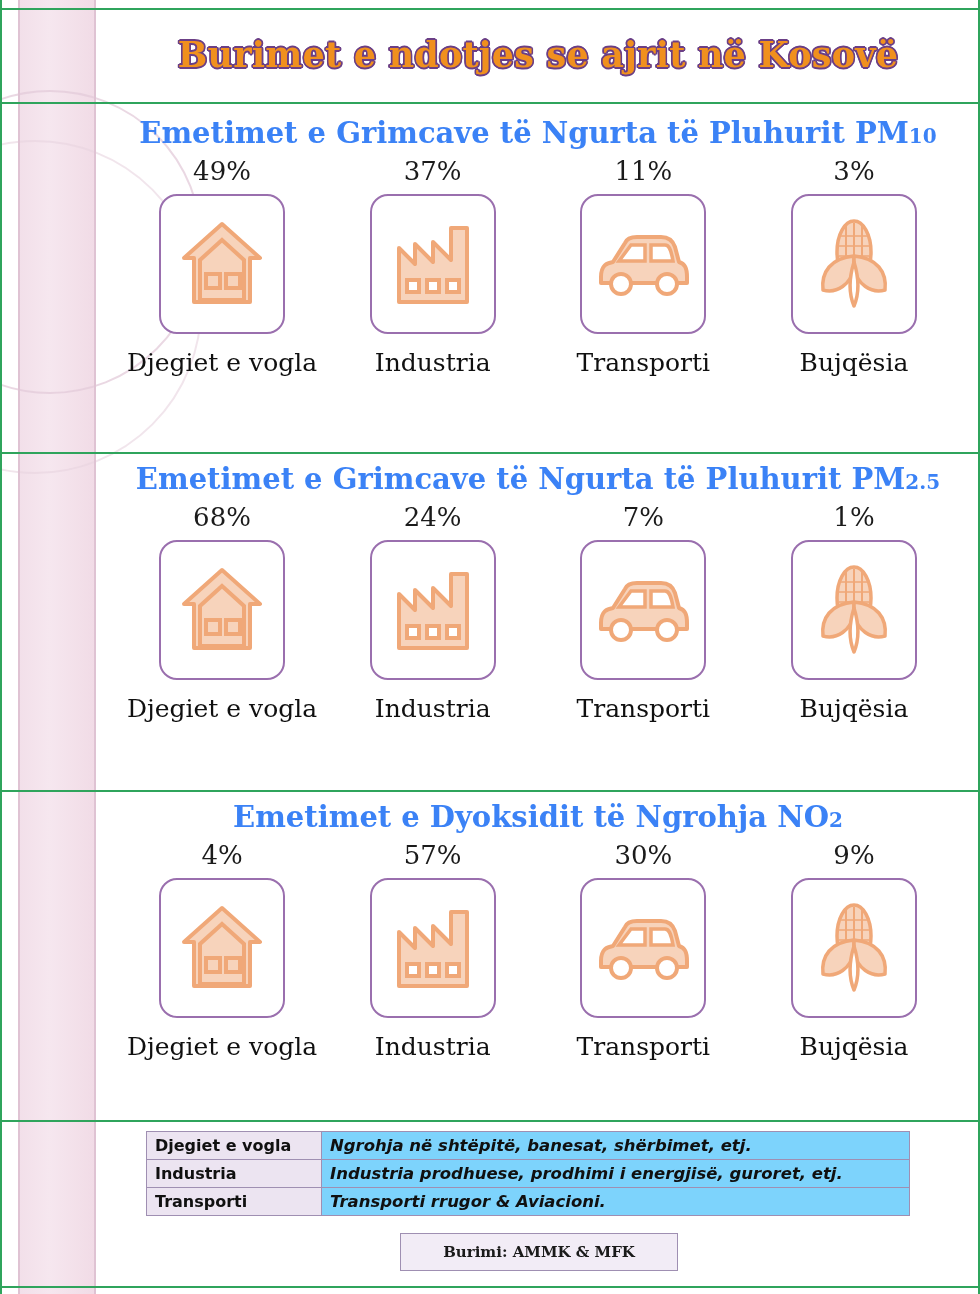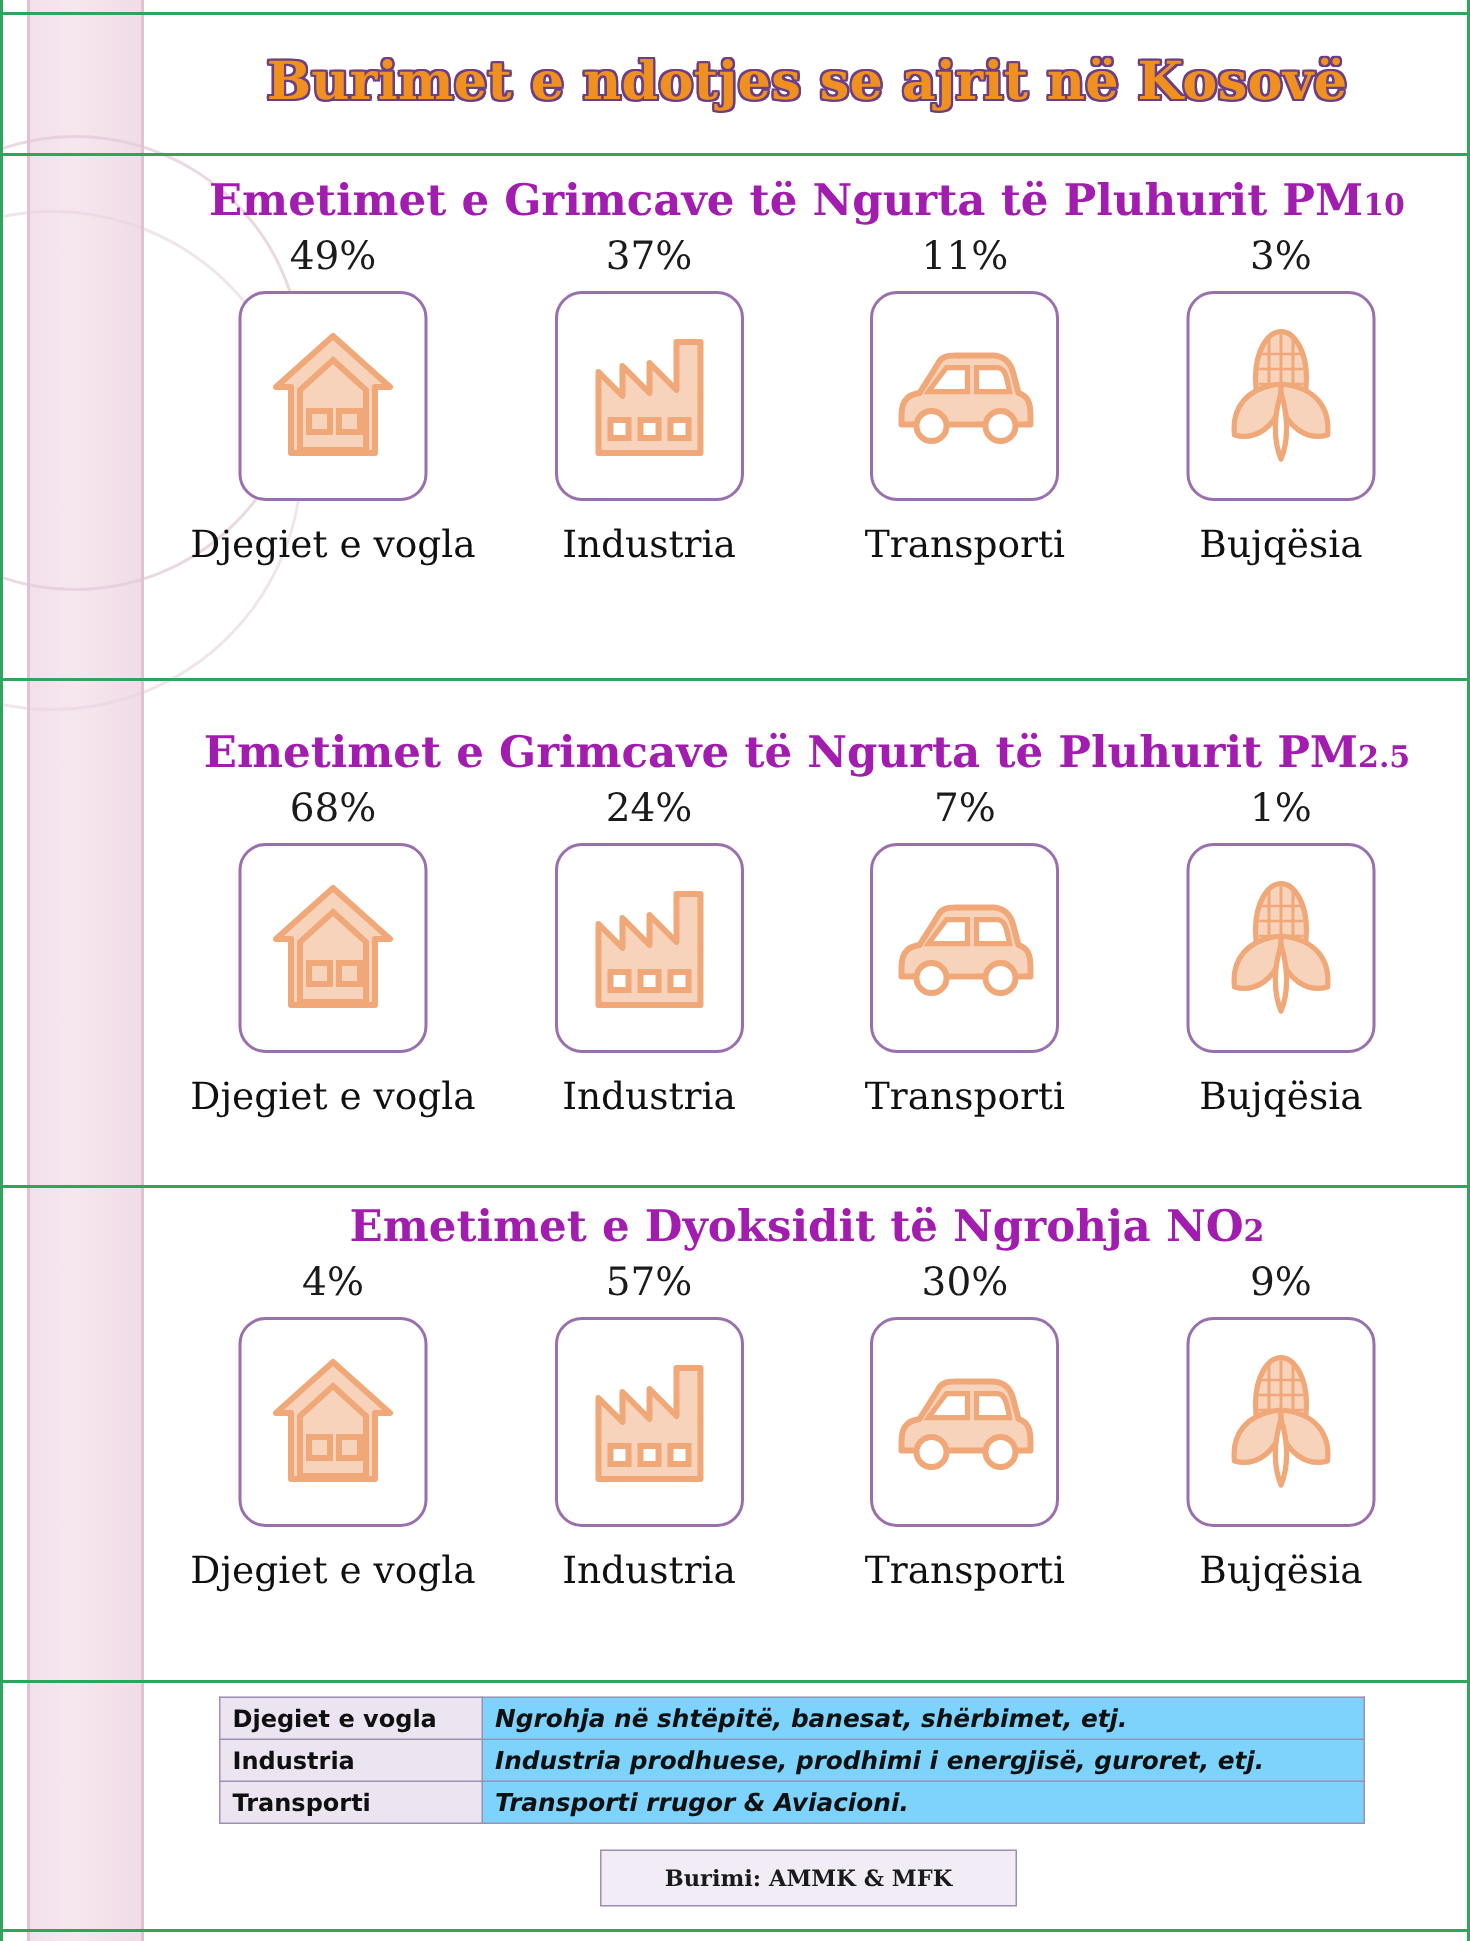--- a/index.html
+++ b/index.html
@@ -120,21 +120,21 @@
   .section {
     position: absolute;
     left: 0;
     width: 884px;
   }
   .section-title {
     text-align: center;
     font-family: "DejaVu Serif", serif;
     font-weight: bold;
     font-size: 29px;
-    color: #a21caf;
+    color: #3b82f6;
     margin-bottom: 6px;
     white-space: nowrap;
   }
   .sub {
     font-size: 20px;
     vertical-align: baseline;
   }
 
   .row {
     display: flex;
@@ -299,21 +299,21 @@
             <path d="M41 40 C64 42 74 56 72 74 C58 78 44 68 41 52 Z" fill="#f7d3bb" stroke="#f0a878" stroke-width="3.5" stroke-linejoin="round"></path>
             <path d="M41 46 C36 62 36 78 41 90 C46 78 46 62 41 46 Z" fill="#fff" stroke="#f0a878" stroke-width="3.5" stroke-linejoin="round"></path>
           </svg>
         </div>
         <div class="caption">Bujqësia</div>
       </div>
 
     </div>
   </div>
 
-  <div class="section" style="top:484px">
+  <div class="section" style="top:462px">
     <div class="section-title">
       <span>Emetimet e Grimcave të Ngurta të Pluhurit PM</span><span class="sub">2.5</span>
     </div>
     <div class="row">
 
       <div class="cell">
         <div class="pct">68%</div>
         <div class="iconbox">
           <svg width="88" height="92" viewBox="0 0 88 92">
             <path d="M44 6 L82 40 L72 40 L72 84 L16 84 L16 40 L6 40 Z" fill="#f7d3bb" stroke="#f0a878" stroke-width="4" stroke-linejoin="round"></path>

